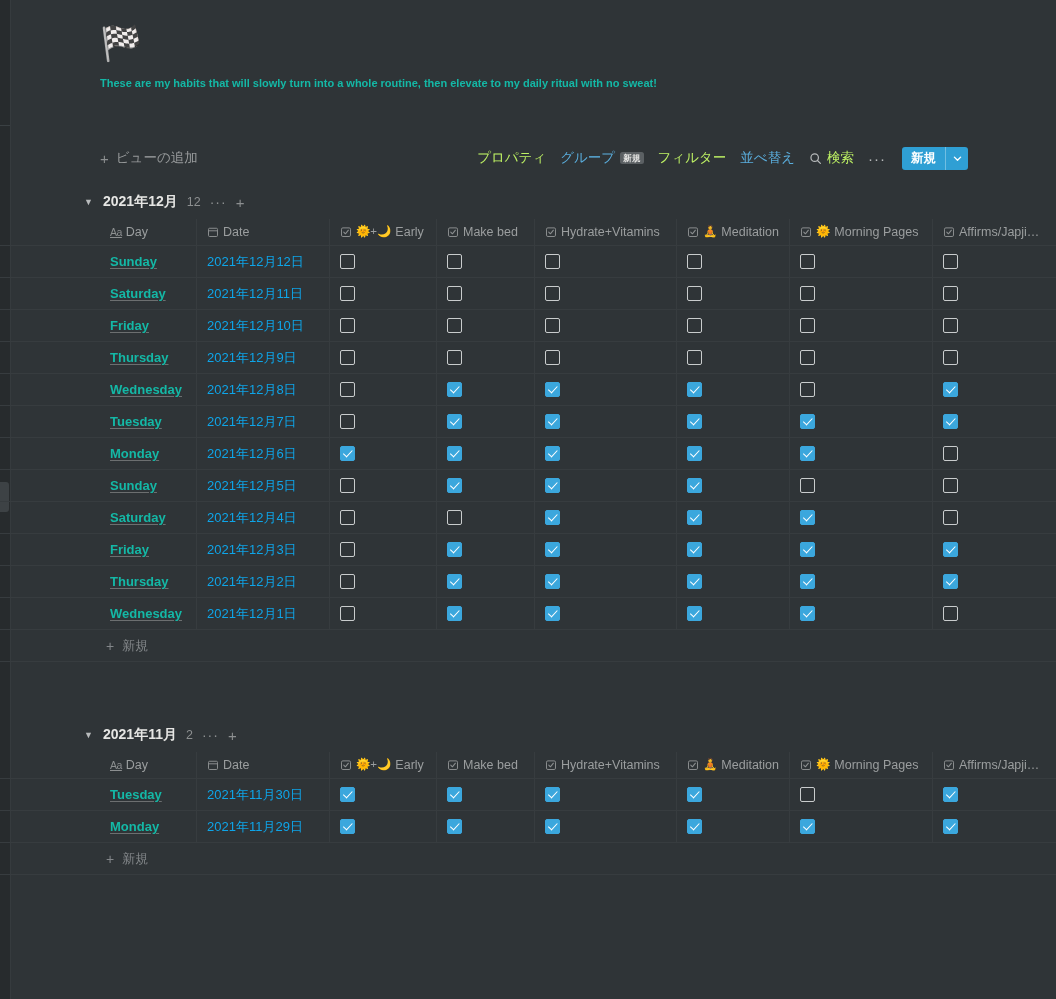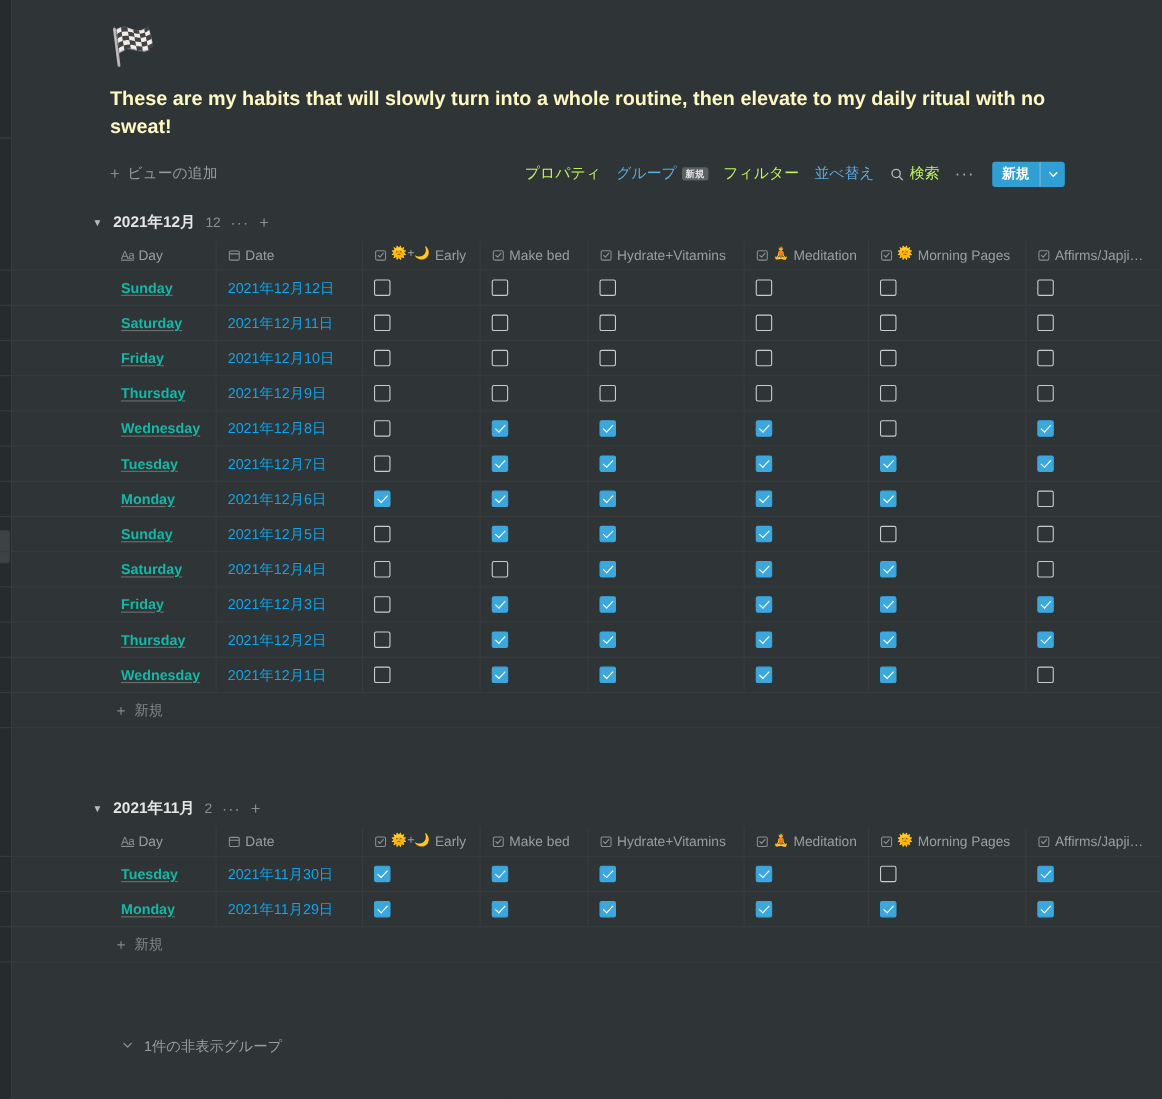--- a/index.html
+++ b/index.html
@@ -31,21 +31,21 @@
 
   
   .page-head { position: absolute; left: 100px; top: 26px; width: 910px; }
   .title-row { display: flex; align-items: center; gap: 12px; }
   .title-emoji { font-size: 34px; line-height: 1; filter: grayscale(0.1); }
   .page-title {
     font-size: 35px; font-weight: bold; color: #e9e9e7; letter-spacing: -0.5px;
     line-height: 1.1;
   }
   .page-desc {
-    margin-top: 16px; font-size: 18px; font-weight: bold; color: #fef9c3;
+    margin-top: 16px; font-size: 11px; font-weight: bold; color: #14b8a6;
     line-height: 1.45;
   }
   .page-desc-2 {
     font-size: 13.5px; font-weight: bold; font-style: italic; color: #e3e3e1;
     line-height: 1.45;
   }
 
   
   .toolbar {
     position: absolute; left: 100px; top: 143px; width: 868px; height: 30px;
@@ -773,21 +773,15 @@
           <div class="cell c-hab5">
             <span class="cb on"></span>
           </div>
         </div>
         <div class="new-row">
           <span class="new-row-plus">+</span>
           <span class="new-row-label">新規</span>
         </div>
       </div>
       <div class="group-gap-tall"></div>
-      <div class="hidden-groups">
-        <span class="hg-caret"><svg width="12" height="12" viewBox="0 0 16 16" fill="none" stroke="#8c8f90" stroke-width="1.6" stroke-linecap="round" stroke-linejoin="round">
-            <polyline points="3.5,6 8,10.5 12.5,6"></polyline>
-          </svg></span>
-        <span class="hg-label">1件の非表示グループ</span>
-      </div>
     </div>
 
 </div>
 
 </body></html>

